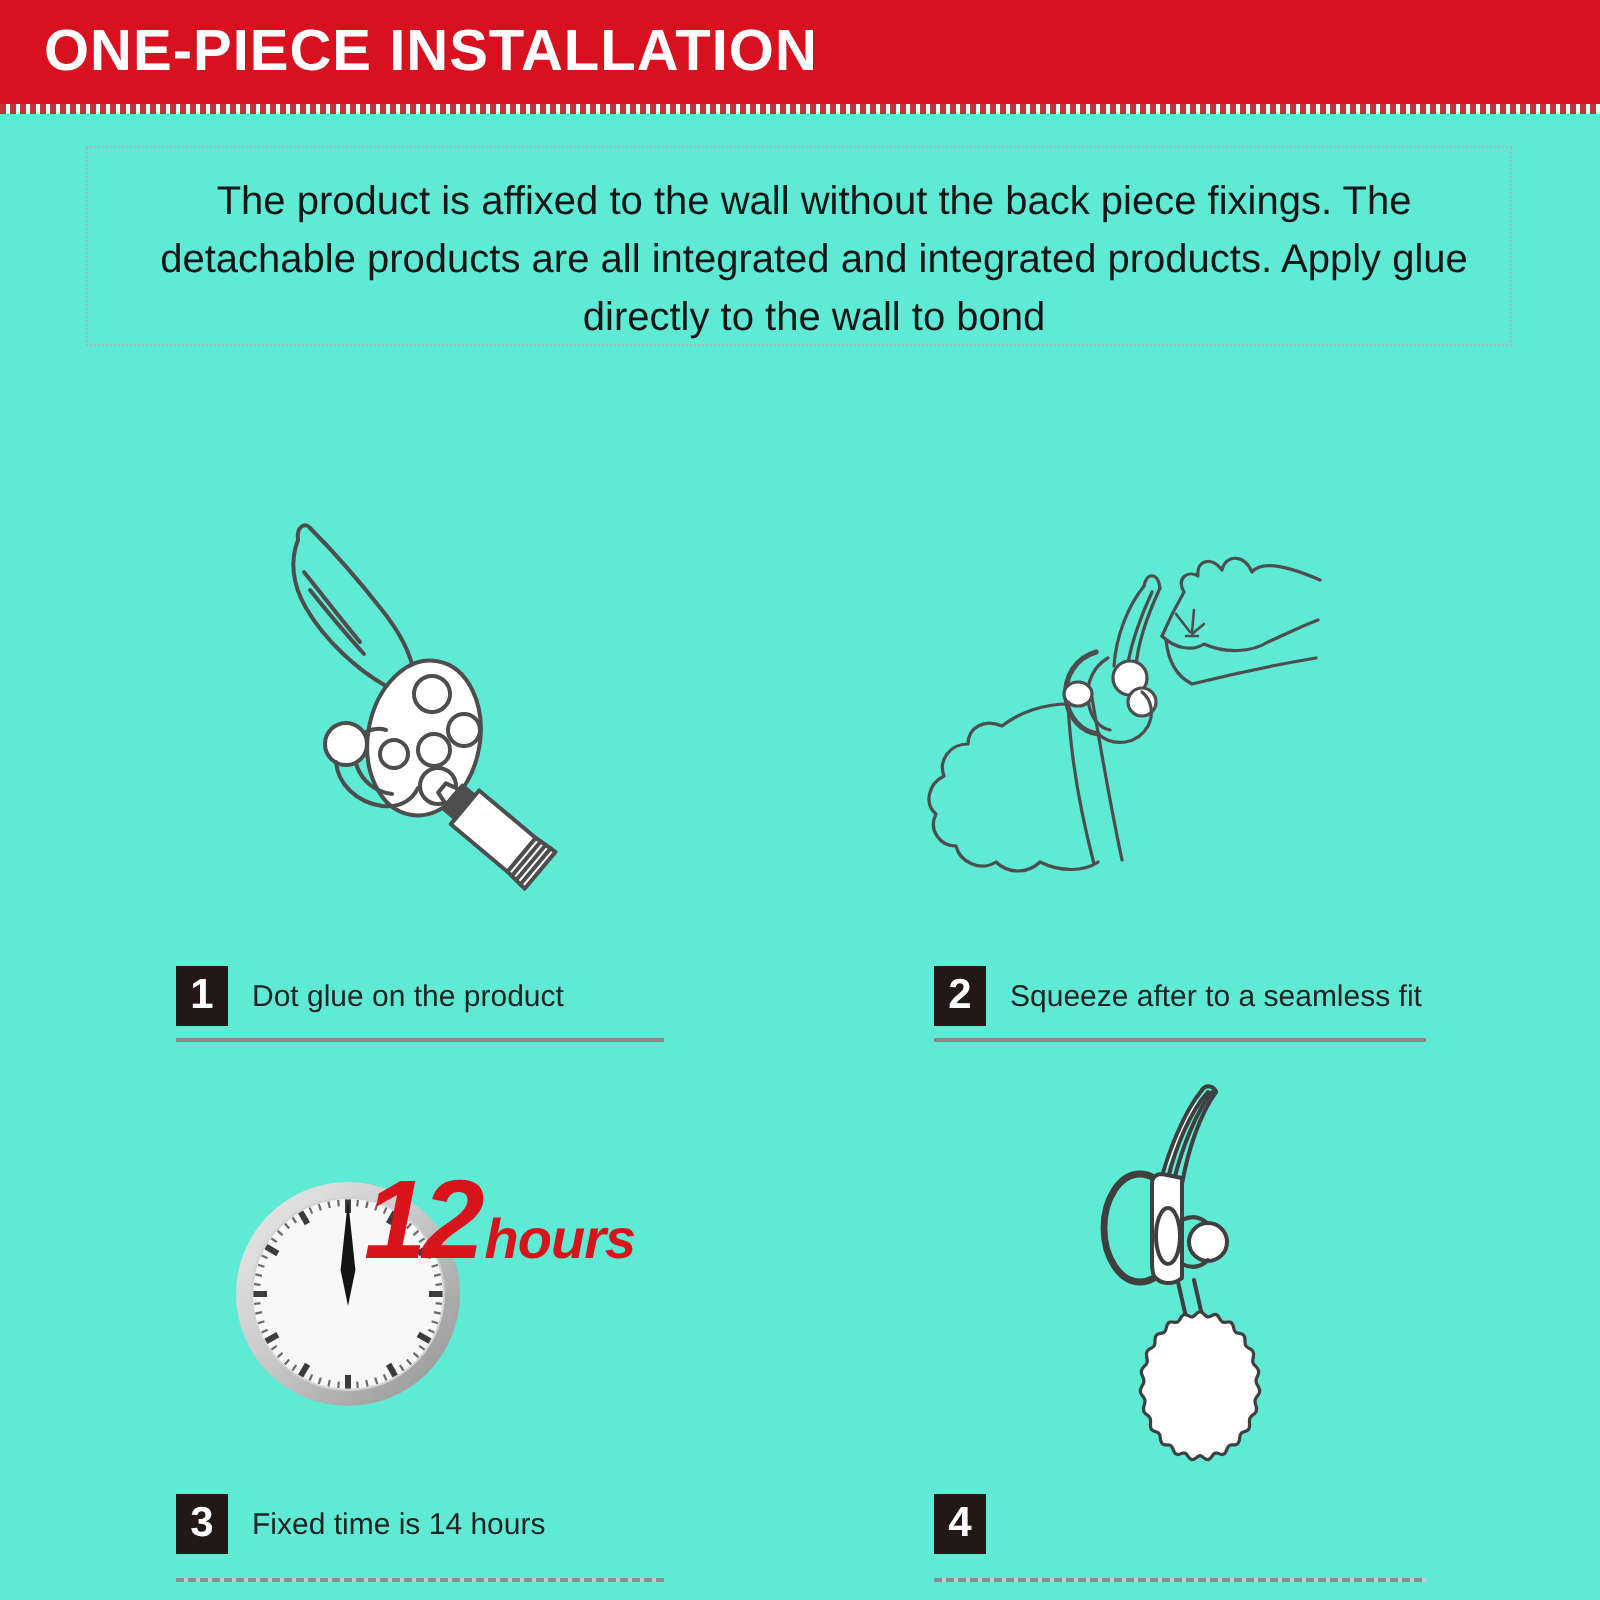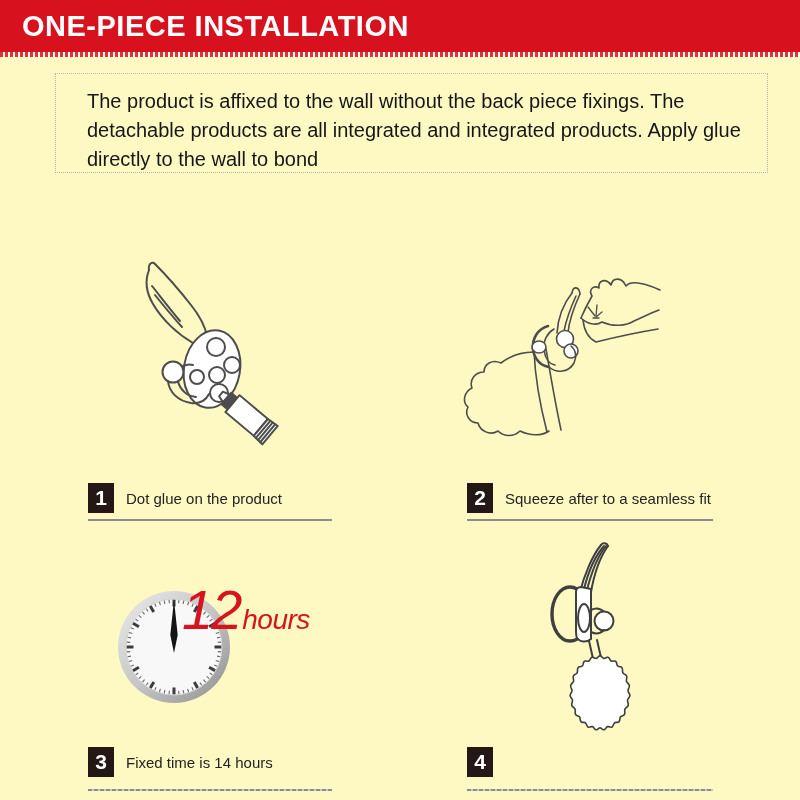--- a/index.html
+++ b/index.html
@@ -3,52 +3,52 @@
 <meta charset="utf-8">
 <style>
   :root{
     --banner-red:#d8111e;
     --accent-red:#d7131c;
     --step-square:#231815;
     --line-gray:#8c8c8c;
   }
   *{margin:0;padding:0;box-sizing:border-box;}
   body{background:#ffffff;font-family:"Liberation Sans","DejaVu Sans",sans-serif;}
-  .page{position:relative;width:800px;height:800px;background:#fef9c3;overflow:hidden;}
+  .page{position:relative;width:800px;height:800px;background:#5eead4;overflow:hidden;}
 
   
   .banner{position:absolute;left:0;top:0;width:800px;height:52px;background:var(--banner-red);}
   .banner-title{color:#fff;font-size:29px;font-weight:bold;line-height:52px;padding-left:22px;letter-spacing:.5px;white-space:nowrap;}
   .banner-dots{position:absolute;left:0;top:52px;width:800px;height:5px;
     background:repeating-linear-gradient(90deg,var(--banner-red) 0 3px,#fff 3px 5px);
     opacity:.85;}
 
   
-  .intro-box{position:absolute;left:55px;top:73px;width:713px;height:100px;
-    border:1px dotted #b3b3b3;padding:13px 16px 0 31px;}
+  .intro-box{position:absolute;left:43px;top:73px;width:713px;height:100px;
+    border:1px dotted #b3b3b3;padding:13px 16px 0 31px;text-align:center;}
   .intro-text{font-size:20px;line-height:29px;color:#161616;}
 
   
   .illus{position:absolute;}
   .illus svg{display:block;}
 
   
   .step{position:absolute;width:245px;}
   .step-head{display:flex;align-items:center;height:30px;}
   .step-num{width:26px;height:30px;background:var(--step-square);color:#fff;
     font-size:21px;font-weight:bold;display:flex;align-items:center;justify-content:center;flex:none;}
   .step-label{margin-left:12px;font-size:15px;color:#232323;white-space:nowrap;text-align:center;}
   .step-rule{height:2px;background:var(--line-gray);margin-top:6px;}
   .step.row2 .step-rule{margin-top:12px;
     background:repeating-linear-gradient(90deg,var(--line-gray) 0 4px,#c9c9c9 4px 6px);}
 
   
   .clock-wrap{position:absolute;left:112px;top:585px;z-index:1;}
   .hours-label{position:absolute;left:182px;top:582px;z-index:2;display:flex;align-items:baseline;
-    color:var(--accent-red);font-style:italic;font-weight:normal;}
+    color:var(--accent-red);font-style:italic;font-weight:bold;}
   .hours-big{font-size:56px;line-height:1;letter-spacing:-2px;}
   .hours-unit{font-size:28px;line-height:1;margin-left:2px;letter-spacing:-.5px;}
 </style>
 </head>
 <body>
 
 <div class="page">
 
   <div class="banner">
     <div class="banner-title">ONE-PIECE INSTALLATION</div>

